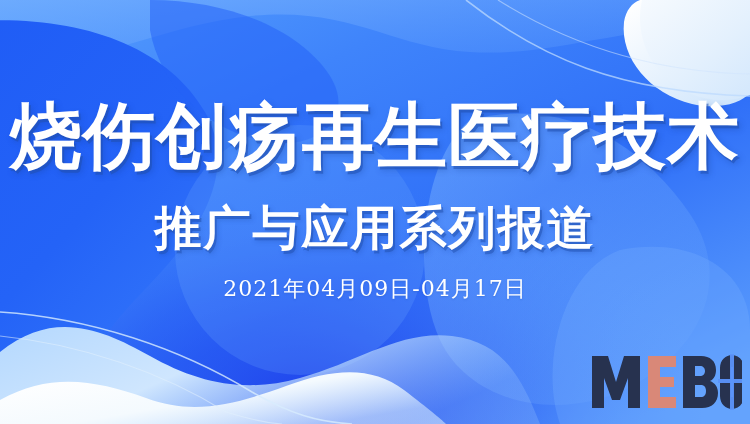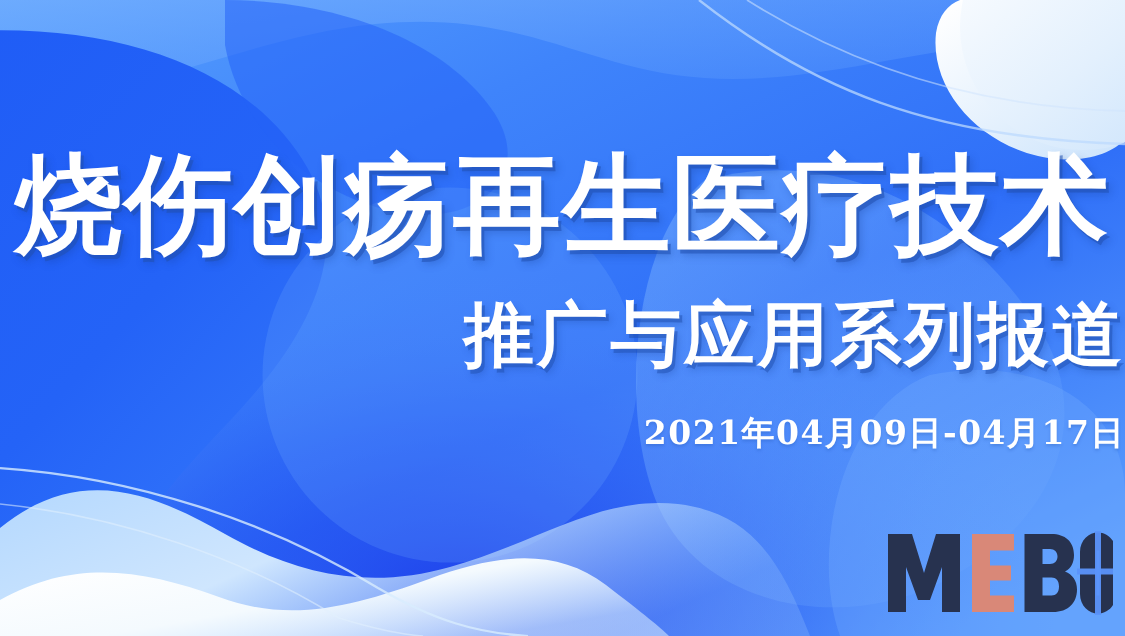--- a/index.html
+++ b/index.html
@@ -53,43 +53,43 @@
       2px 3px 0 rgba(32, 80, 176, 0.55),
       3px 4px 6px rgba(20, 60, 150, 0.30);
     font-family: "DejaVu Sans", "Liberation Sans", sans-serif;
   }
 
   .title-sub {
     position: absolute;
     left: 0;
     right: 0;
     top: 201px;
-    text-align: right;
+    text-align: center;
     color: #ffffff;
     font-size: 47px;
     line-height: 54px;
     font-weight: 700;
     letter-spacing: 2px;
     white-space: nowrap;
     text-shadow:
       2px 3px 0 rgba(32, 80, 176, 0.50),
       3px 4px 5px rgba(20, 60, 150, 0.25);
-    font-family: Liberation Mono, monospace;
+    font-family: Liberation Sans, sans-serif;
   }
 
   .date-line {
     position: absolute;
     left: 0;
     right: 0;
     top: 275px;
-    text-align: right;
+    text-align: center;
     color: #ffffff;
     font-size: 22px;
     line-height: 28px;
-    font-weight: 700;
+    font-weight: 400;
     letter-spacing: 1px;
     white-space: nowrap;
     font-family: "DejaVu Serif", "Liberation Serif", serif;
     text-shadow: 0 1px 2px rgba(25, 70, 160, 0.25);
   }
 
   
   #logo {
     position: absolute;
     left: 590px;

